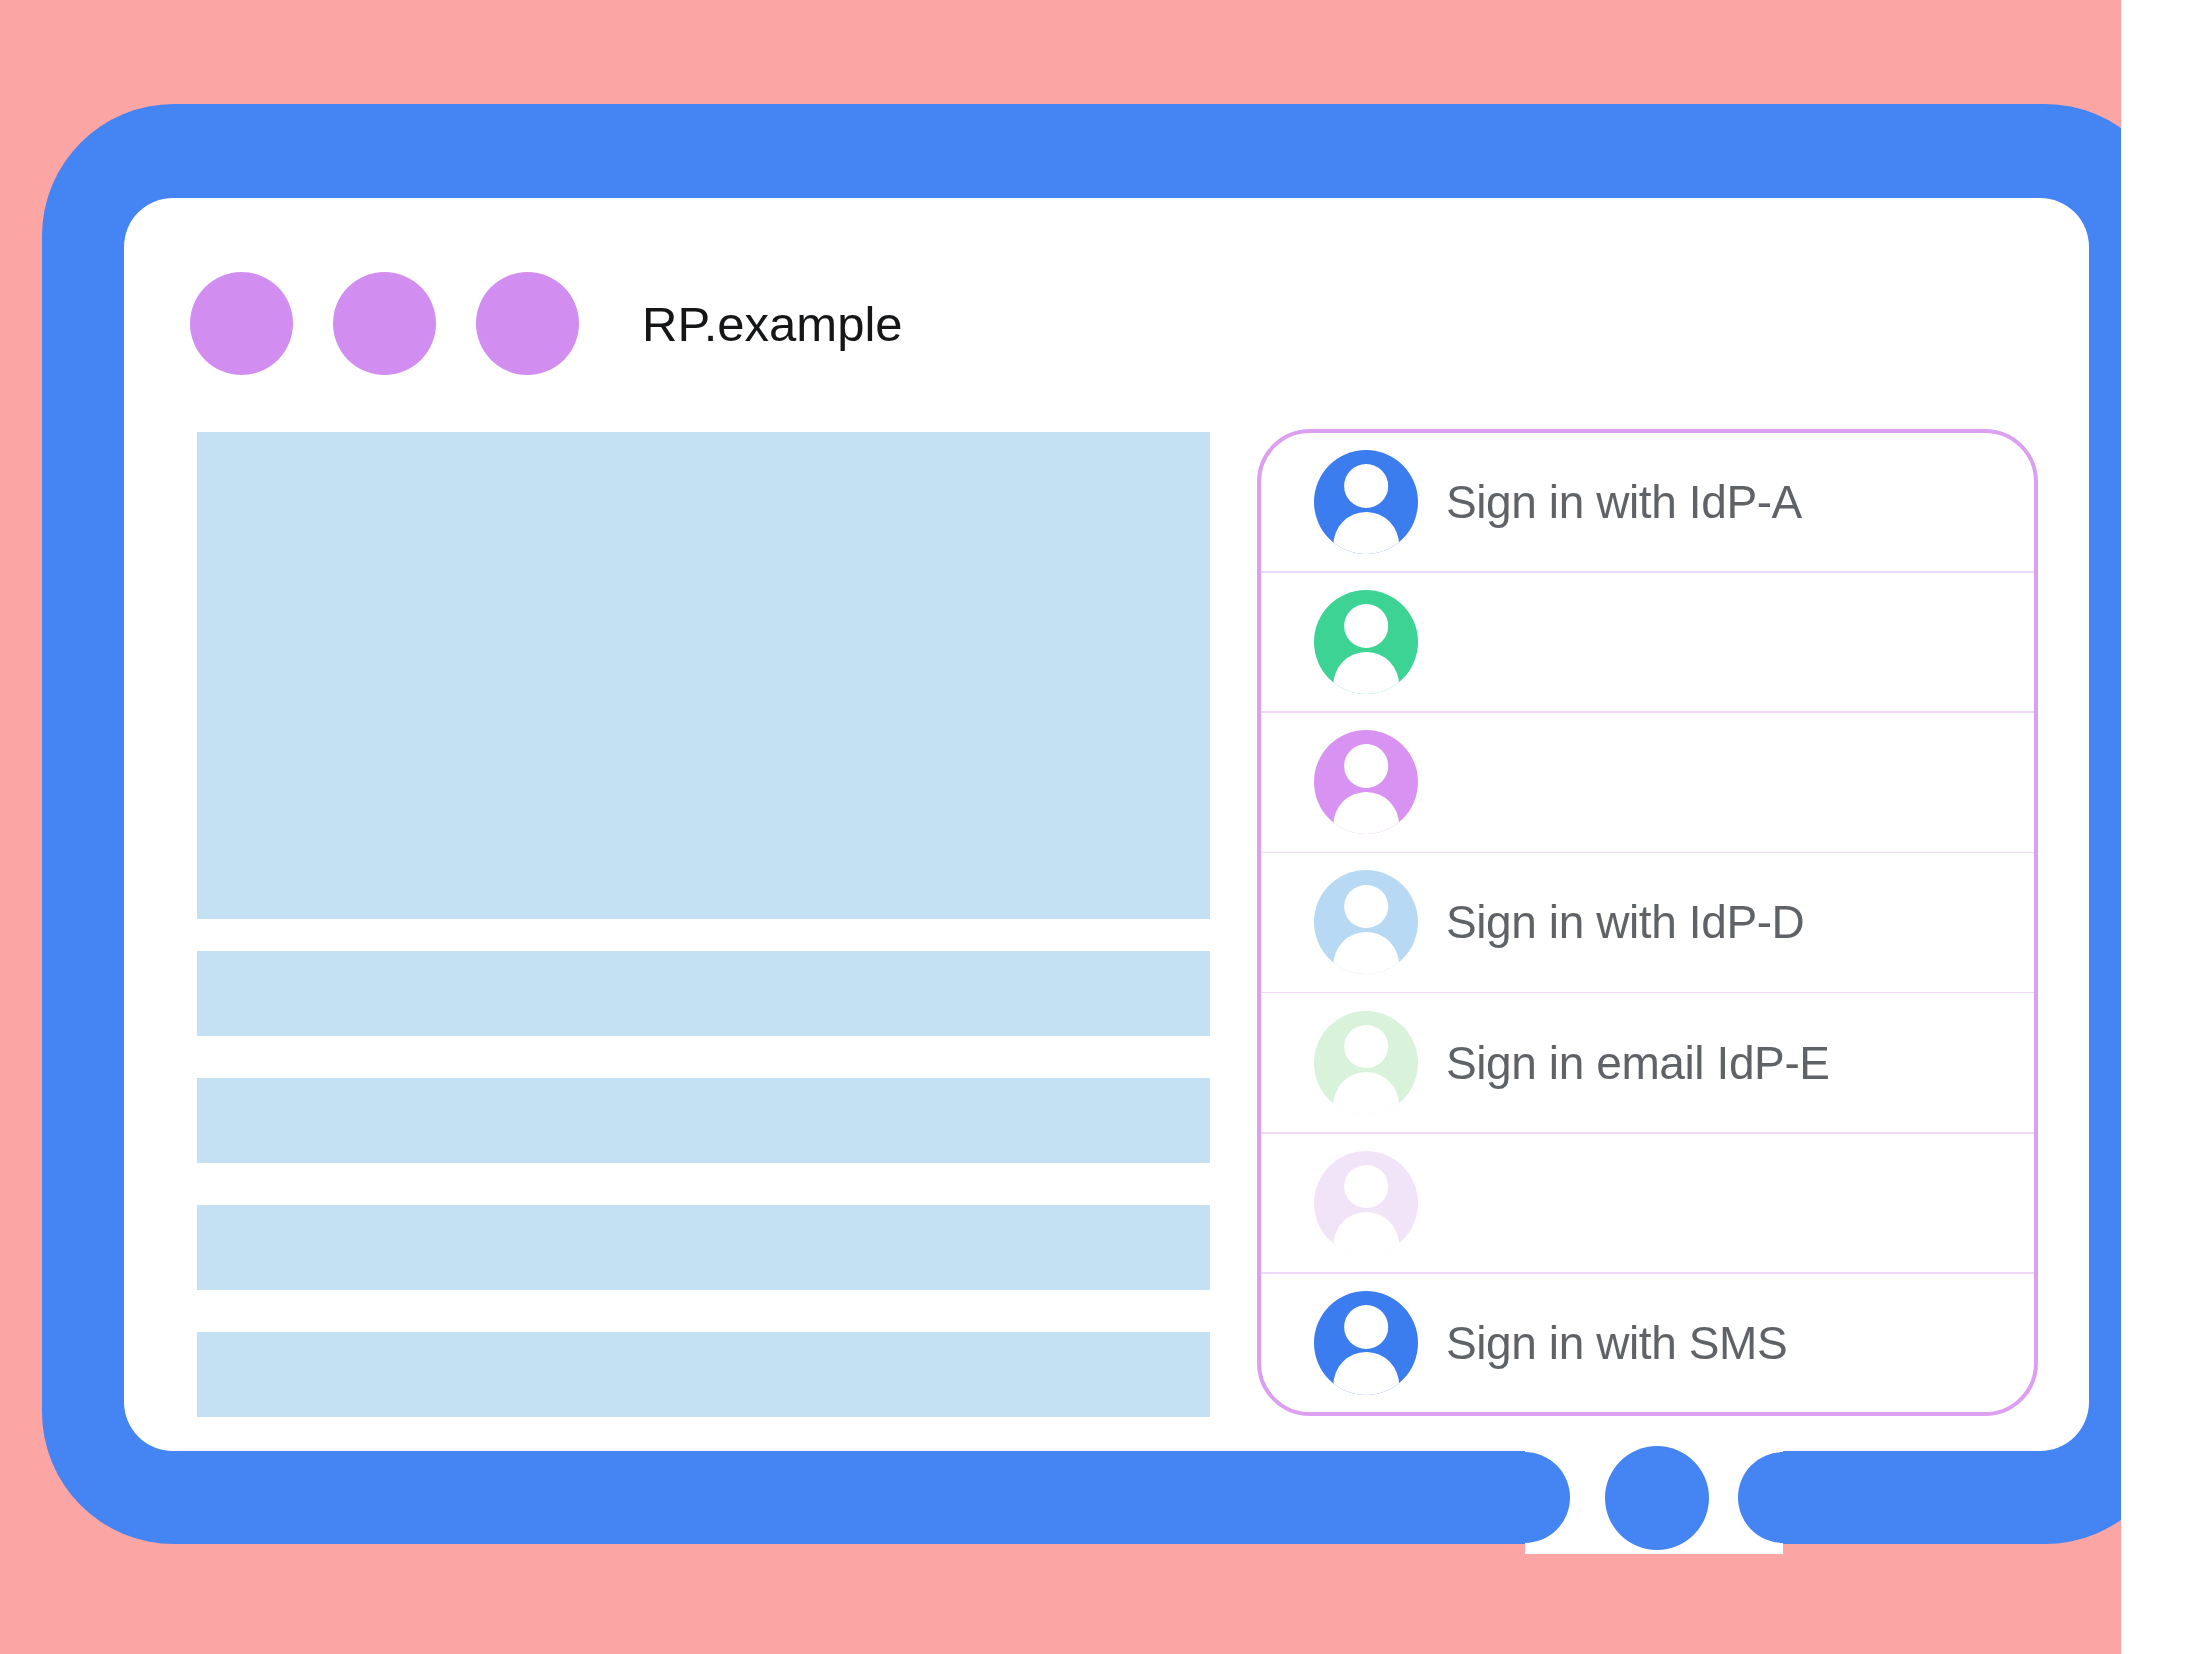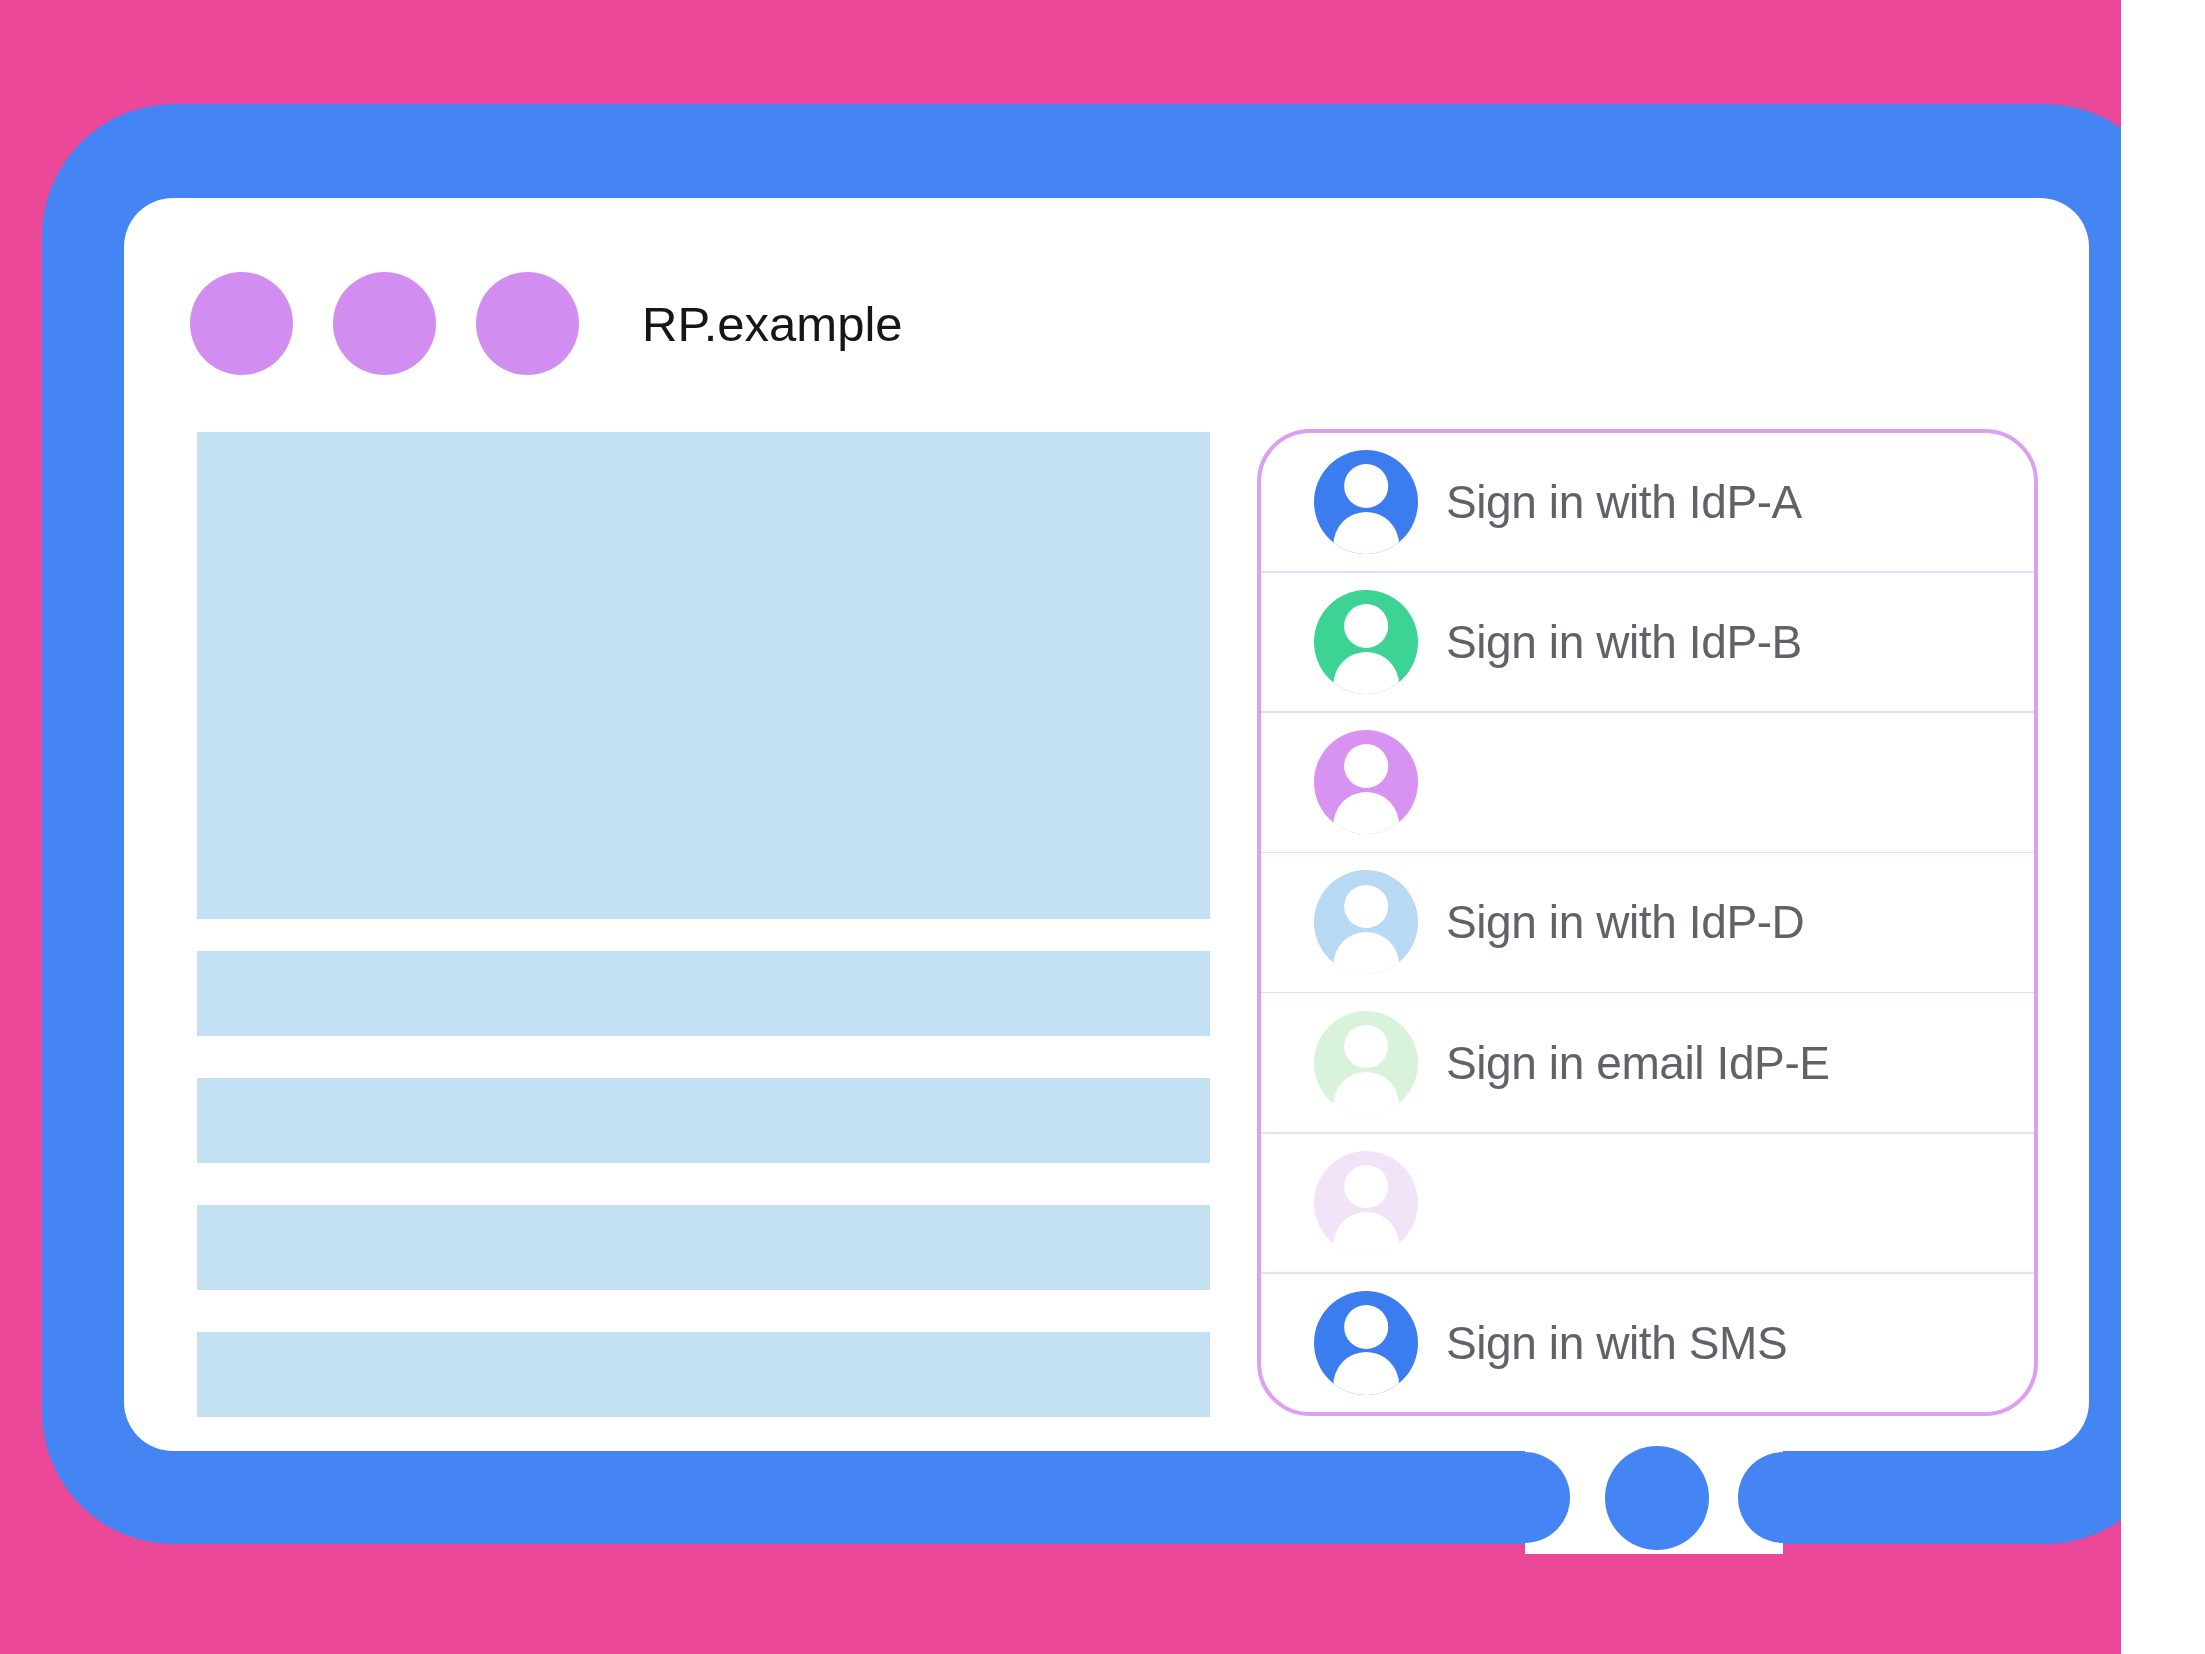--- a/index.html
+++ b/index.html
@@ -1,17 +1,17 @@
 <!DOCTYPE html>
 <html style="font-size:14px"><head>
 <meta charset="utf-8">
 <style>
   html,body{margin:0;padding:0;background:#ffffff;}
   .canvas{
-    position:relative;width:2121px;height:1654px;background:#ec4899;overflow:hidden;
+    position:relative;width:2121px;height:1654px;background:#fca5a5;overflow:hidden;
     font-family:"Liberation Sans",sans-serif;
   }
   
   .frame{
     position:absolute;left:42px;top:104px;width:2135px;height:1440px;
     border-radius:132px;
   }
   .screen{
     position:absolute;left:124px;top:198px;width:1965px;height:1253px;
     background:#ffffff;border-radius:49px;
@@ -101,21 +101,20 @@
         </span>
       <span class="row-label" style="color: rgb(95, 99, 104);">Sign in with IdP-A</span>
     </div>
     <div class="row-divider" style="background: rgb(240, 217, 248);"></div>
 
     <div class="signin-row">
       <span class="avatar" style="background: rgb(60, 211, 148);">
           <span class="av-head"></span>
           <span class="av-body"></span>
         </span>
-      <span class="row-label" style="color: rgb(95, 99, 104);">Sign in with IdP-B</span>
     </div>
     <div class="row-divider" style="background: rgb(240, 217, 248);"></div>
 
     <div class="signin-row">
       <span class="avatar" style="background: rgb(216, 147, 242);">
           <span class="av-head"></span>
           <span class="av-body"></span>
         </span>
     </div>
     <div class="row-divider" style="background: rgb(240, 217, 248);"></div>

